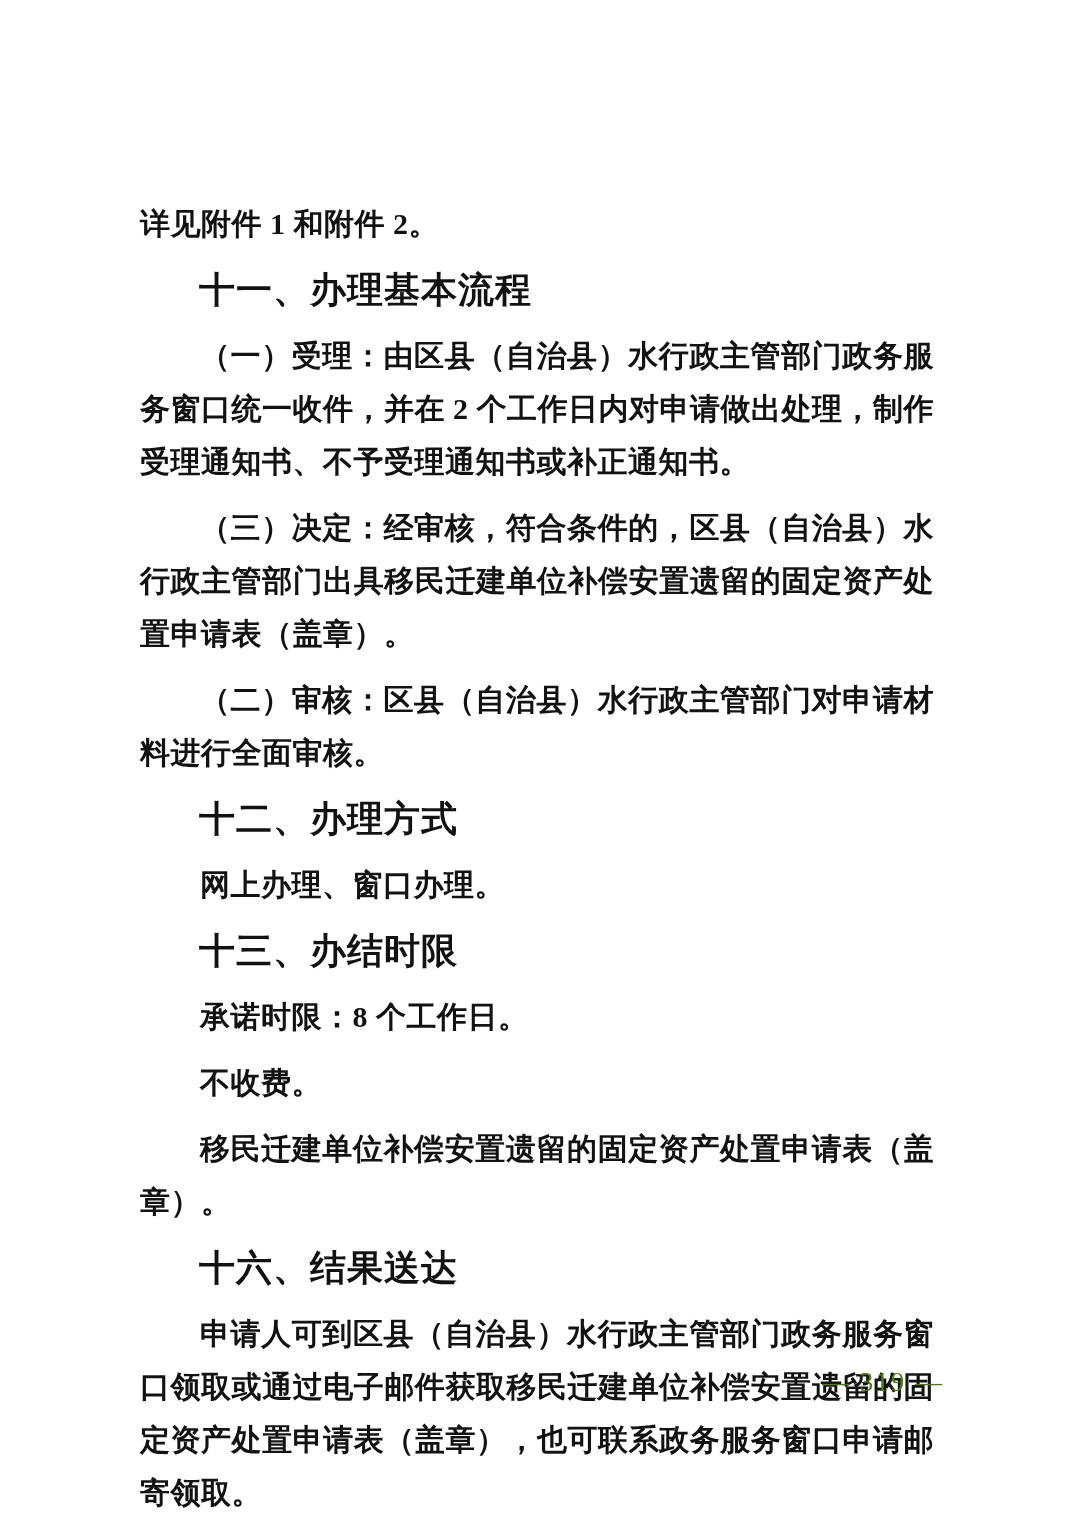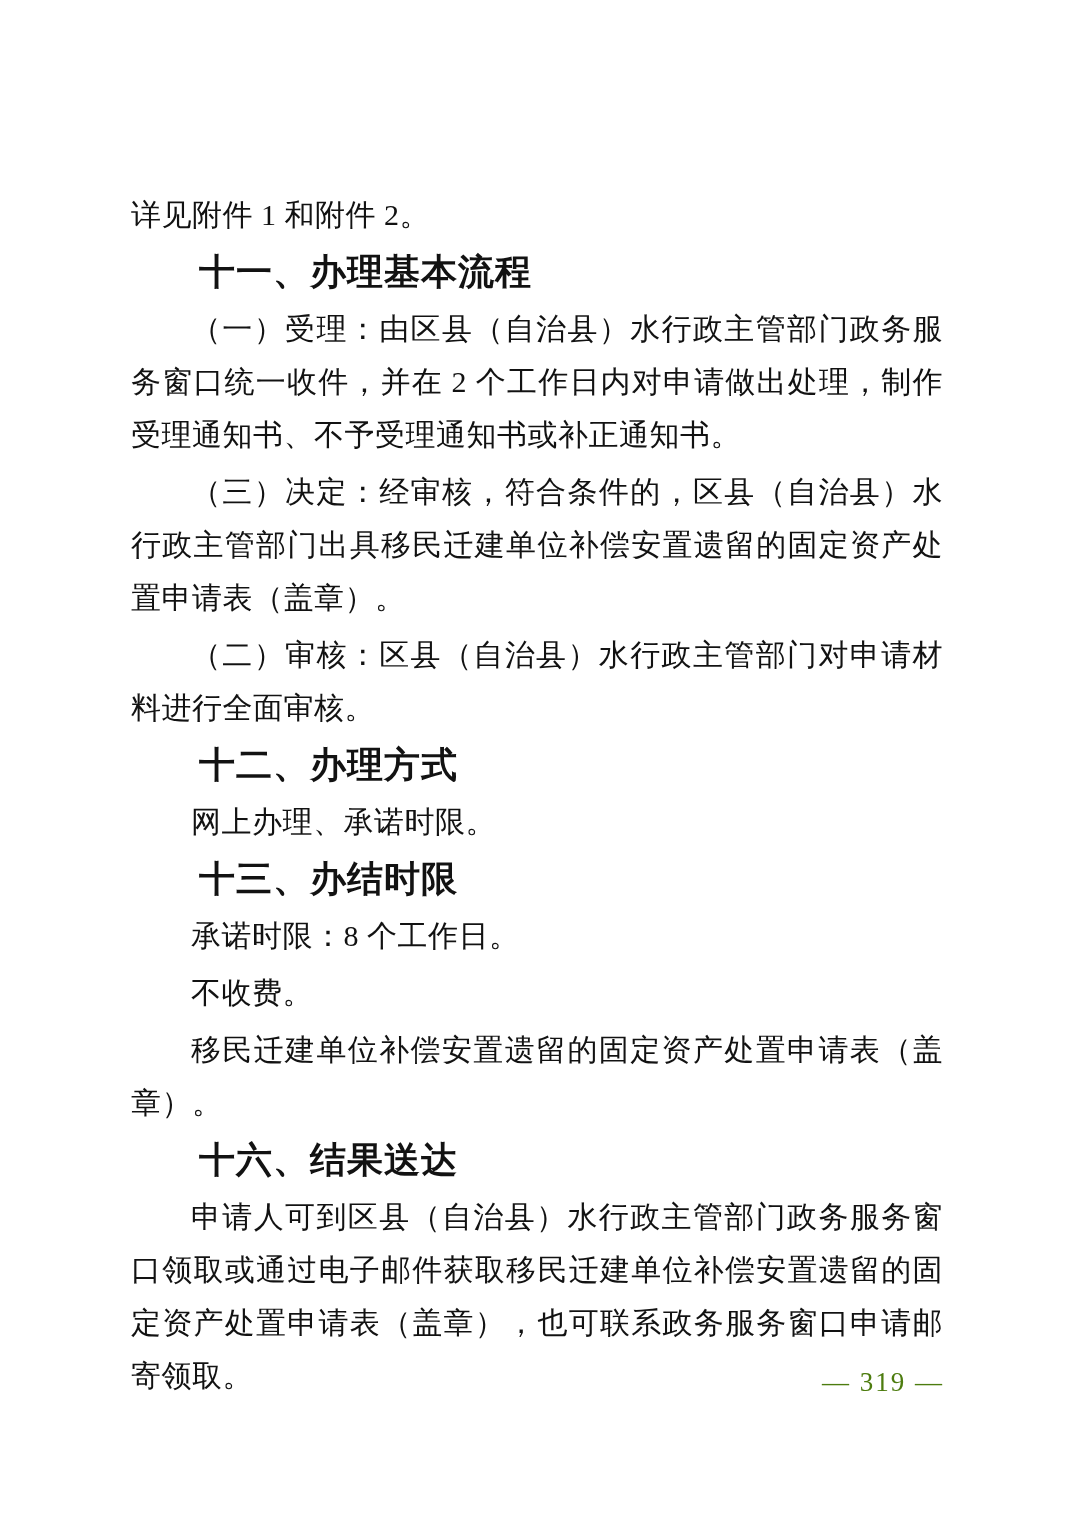--- a/index.html
+++ b/index.html
@@ -20,23 +20,23 @@
     position: absolute;
     left: 127px;
     top: 184px;
     width: 820px;
     font-family: "Liberation Serif", "DejaVu Serif", serif;
     font-size: 30px;
     line-height: 53px;
     text-align: justify;
   }
   .para {
-    margin: 4px;
+    margin: 13px;
     text-indent: 2em;
-    font-weight: 400;
+    font-weight: 700;
     letter-spacing: 0.5px;
   }
   .para.noindent {
     text-indent: 0;
   }
   .heading {
     margin: 0;
     text-indent: 2em;
     font-family: "Liberation Sans", "DejaVu Sans", sans-serif;
     font-size: 36px;
@@ -59,21 +59,21 @@
 <body>
 
 <div class="page">
   <div class="doc-body">
       <p class="para noindent">详见附件 1 和附件 2。</p>
       <h2 class="heading">十一、办理基本流程</h2>
       <p class="para">（一）受理：由区县（自治县）水行政主管部门政务服务窗口统一收件，并在 2 个工作日内对申请做出处理，制作受理通知书、不予受理通知书或补正通知书。</p>
       <p class="para">（三）决定：经审核，符合条件的，区县（自治县）水行政主管部门出具移民迁建单位补偿安置遗留的固定资产处置申请表（盖章）。</p>
       <p class="para">（二）审核：区县（自治县）水行政主管部门对申请材料进行全面审核。</p>
       <h2 class="heading">十二、办理方式</h2>
-      <p class="para">网上办理、承诺时限。</p>
+      <p class="para">网上办理、窗口办理。</p>
       <h2 class="heading">十三、办结时限</h2>
       <p class="para">承诺时限：8 个工作日。</p>
       <p class="para">不收费。</p>
       <p class="para">移民迁建单位补偿安置遗留的固定资产处置申请表（盖章）。</p>
       <h2 class="heading">十六、结果送达</h2>
       <p class="para">申请人可到区县（自治县）水行政主管部门政务服务窗口领取或通过电子邮件获取移民迁建单位补偿安置遗留的固定资产处置申请表（盖章），也可联系政务服务窗口申请邮寄领取。</p>
     </div>
   <div class="page-number">— 319 —</div>
 </div>
 

